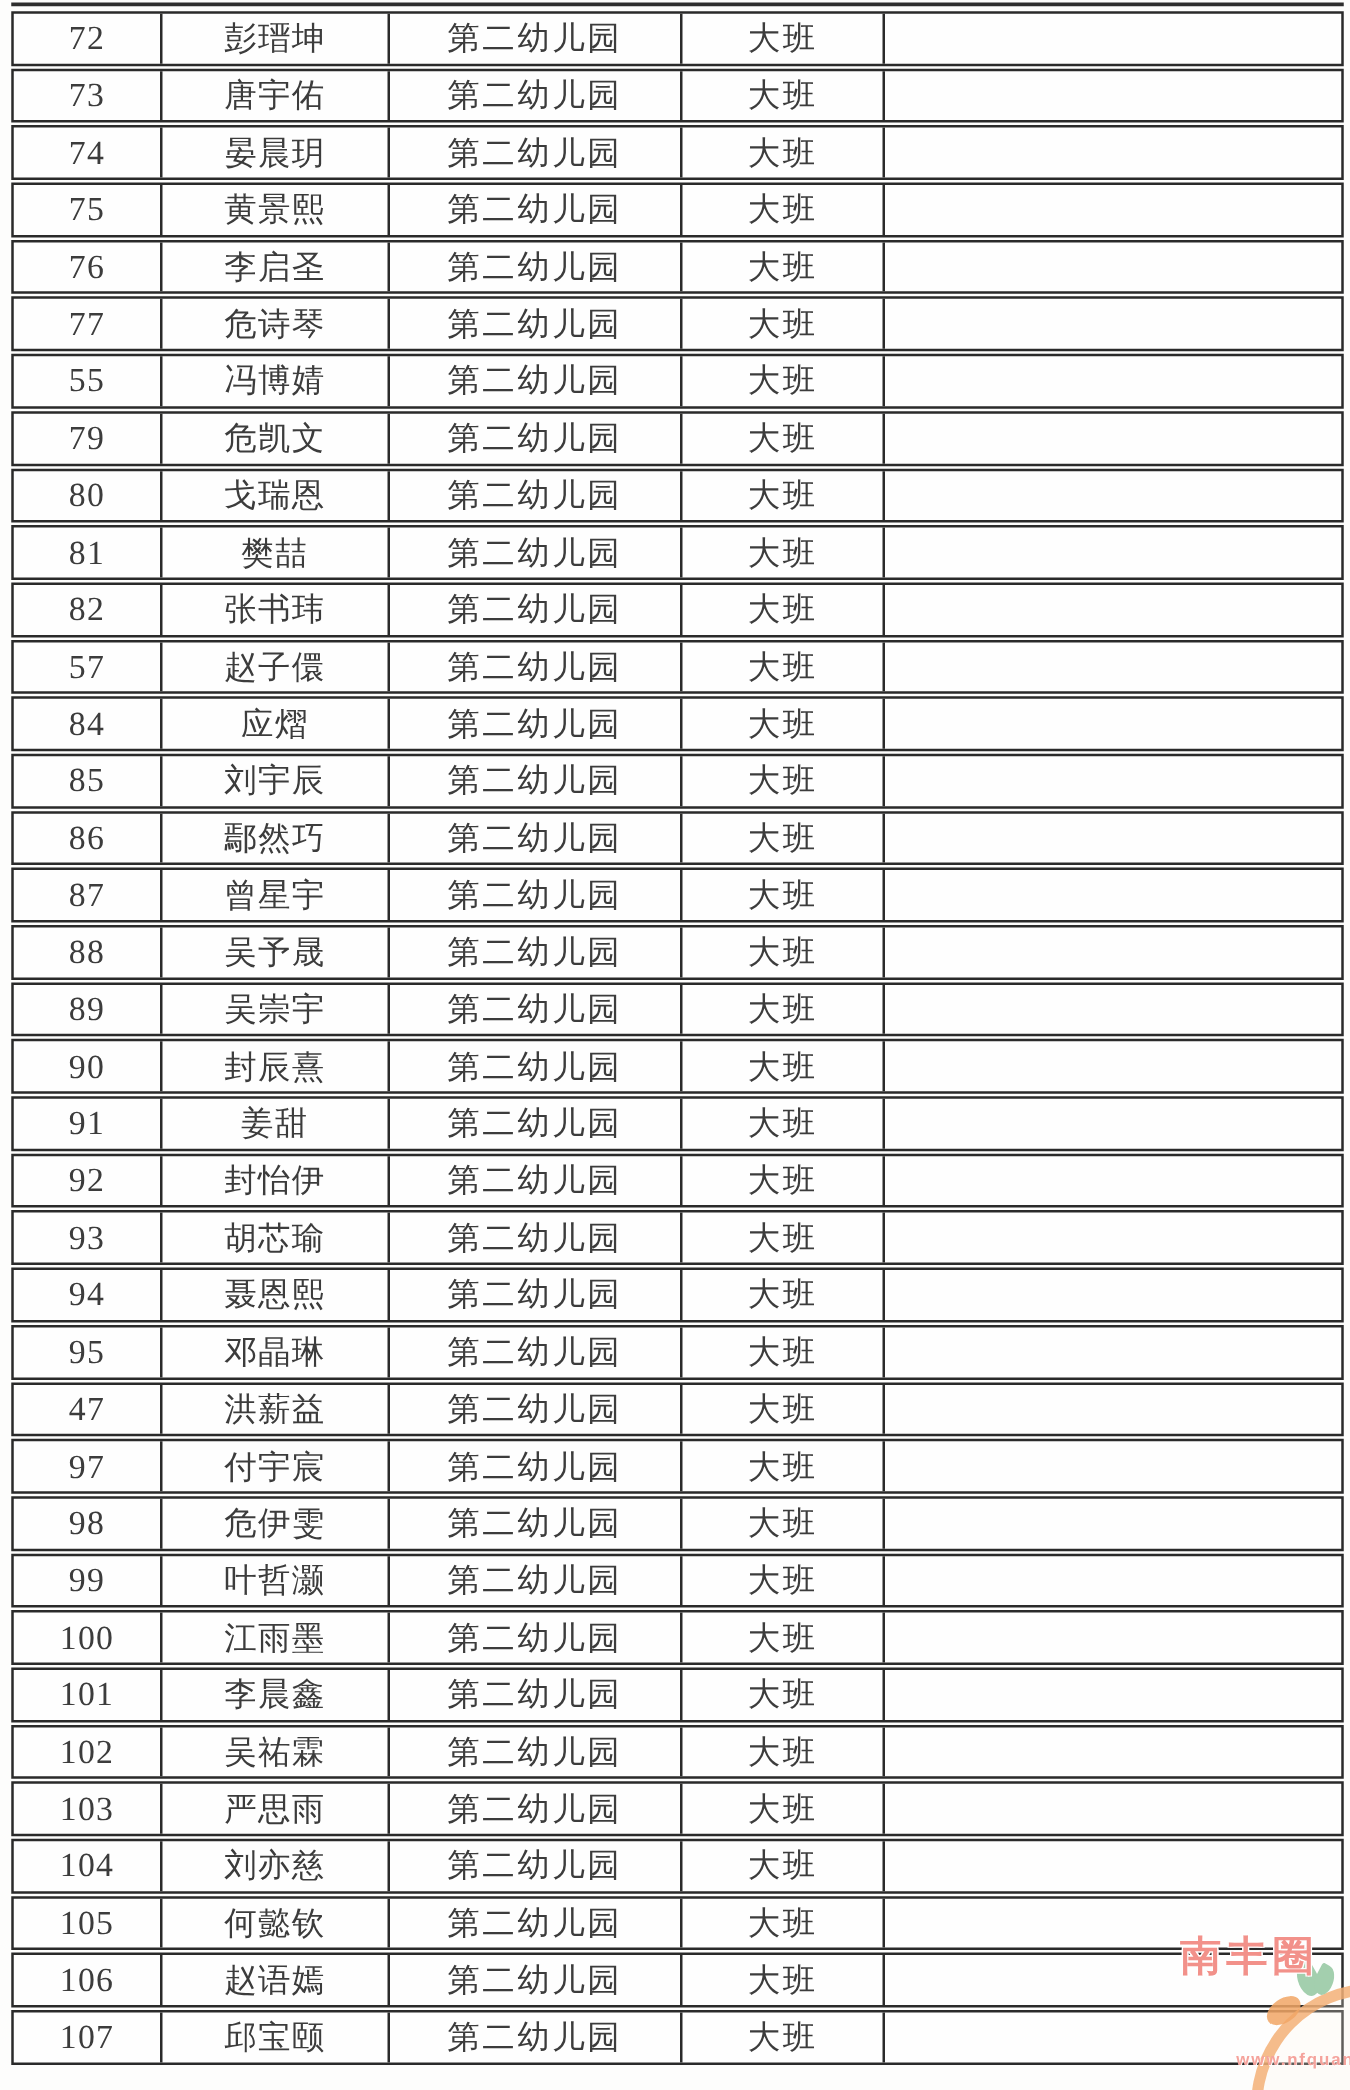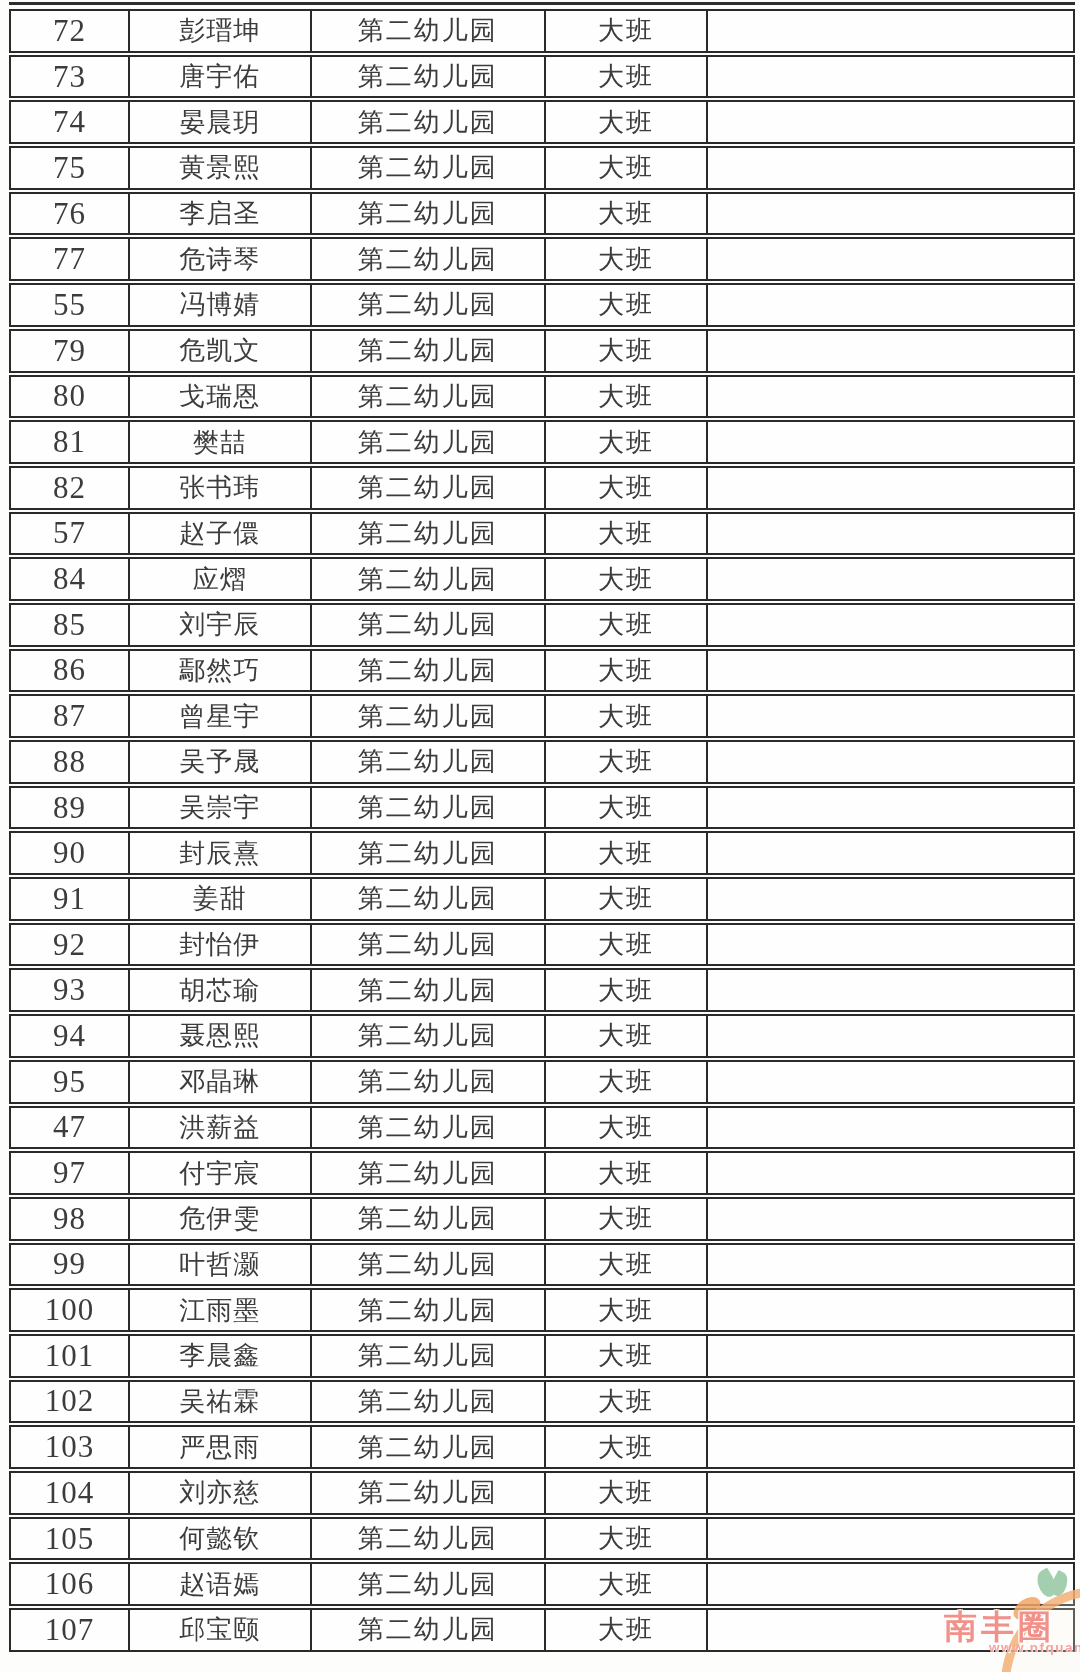--- a/index.html
+++ b/index.html
@@ -38,21 +38,21 @@
   .cell {
     box-sizing: border-box;
     display: flex;
     align-items: center;
     justify-content: center;
     color: #3c3c3c;
     font-size: 26px;
     overflow: hidden;
     white-space: nowrap;
   }
-  .c-no     { flex: 0 0 11.03%; font-size: 31px; letter-spacing: 1px; }
+  .c-no     { flex: 0 0 11.03%; font-size: 27px; letter-spacing: 1px; }
   .c-name   { flex: 0 0 17.09%; border-left: 2.2px solid #2a2a2a; letter-spacing: 1px; }
   .c-school { flex: 0 0 22.06%; border-left: 2.2px solid #2a2a2a; letter-spacing: 2px; text-align: center; }
   .c-grade  { flex: 0 0 15.30%; border-left: 2.2px solid #2a2a2a; letter-spacing: 2px; }
   .c-note   { flex: 1 1 auto;   border-left: 2.2px solid #2a2a2a; }
 
   
   .watermark { position: absolute; inset: 0; pointer-events: none; }
   .wm-circle {
     position: absolute;
     left: 1001px; top: 1587px;
@@ -80,21 +80,21 @@
   .wm-leaf2 {
     position: absolute;
     left: 1052px; top: 1572px;
     width: 15px; height: 24px;
     background: #a3cfae;
     border-radius: 10% 75% 45% 70%;
     transform: rotate(28deg);
   }
   .wm-title {
     position: absolute;
-    left: 944px; top: 1605px;
+    left: 944px; top: 1543px;
     font-family: "Liberation Sans", sans-serif;
     font-weight: bold;
     font-size: 33px;
     letter-spacing: 4px;
     color: #f2918a;
     text-shadow: 1px 1px 0 #ffffff, -1px -1px 0 #ffffff, 1px -1px 0 #ffffff, -1px 1px 0 #ffffff;
   }
   .wm-url {
     position: absolute;
     left: 949px; top: 1640px;

